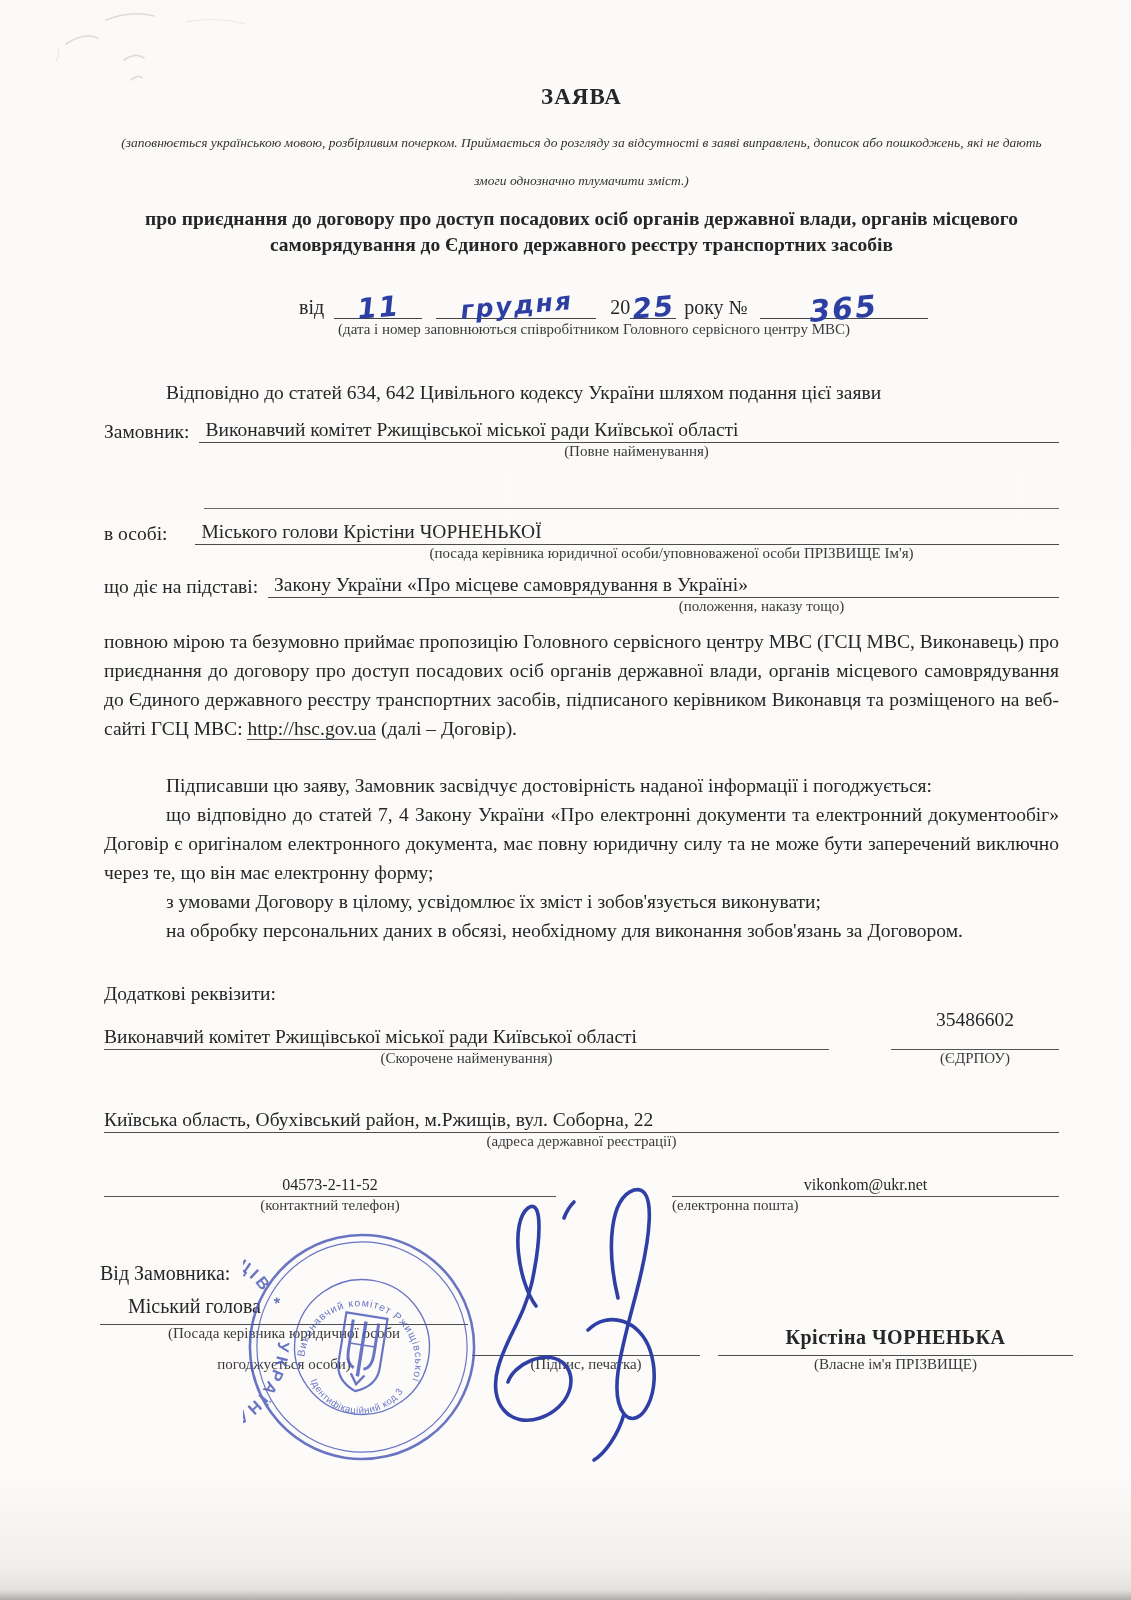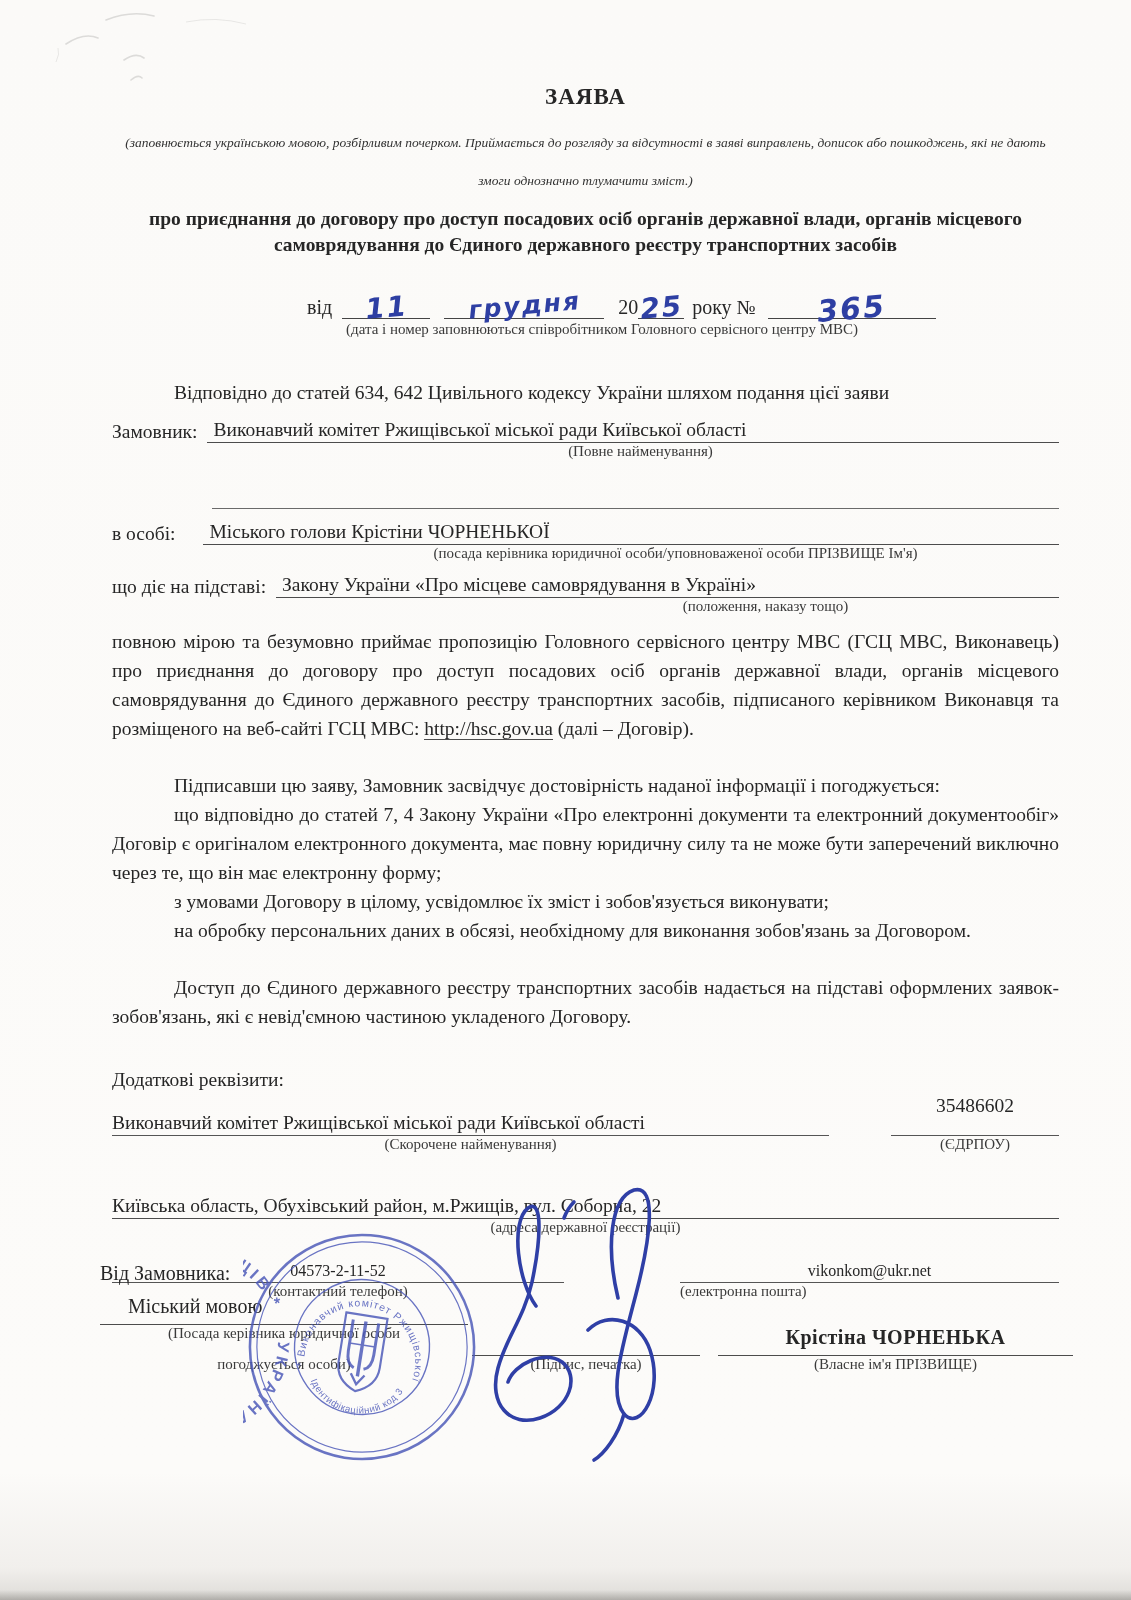--- a/index.html
+++ b/index.html
@@ -9,21 +9,21 @@
     font-family:"Liberation Serif", serif;
     color:#262626;
     position:relative;
   }
   .page{
     position:absolute;inset:0;
     background:linear-gradient(180deg,#fbfaf8 0%, #fcfbf9 92%, #f1efec 98%, #dddbd7 100%);
     overflow:hidden;
   }
   .doc{
-    position:absolute;left:12px;top:0;right:0;
+    position:absolute;left:4px;top:0;right:0;
     padding:84px 72px 0 100px;
     box-sizing:border-box;
   }
   .center{text-align:center;}
   .title{font-size:23px;font-weight:bold;letter-spacing:1px;}
   .subtitle{font-size:19.5px;font-weight:bold;line-height:1.35;margin:6px auto 0;max-width:985px;}
   .note{font-style:italic;font-size:13.5px;line-height:2.8;margin:14px auto 0;max-width:960px;color:#333;}
   .cap{font-size:15px;color:#3a3a3a;}
   .body-text{font-size:19.5px;line-height:29px;text-align:justify;}
   .indent{text-indent:62px;}
@@ -126,21 +126,20 @@
     </div>
     <div class="cap field-cap" style="margin-left:360px;">(положення, наказу тощо)</div>
 
     <p class="body-text" style="margin:12px 0 0;"><span>повною мірою та безумовно приймає пропозицію Головного сервісного центру МВС (ГСЦ МВС, Виконавець) про приєднання до договору про доступ посадових осіб органів державної влади, органів місцевого самоврядування до Єдиного державного реєстру транспортних засобів, підписаного керівником Виконавця та розміщеного на  веб-сайті ГСЦ МВС: </span><span class="uline">http://hsc.gov.ua</span><span> (далі – Договір).</span></p>
 
     <p class="body-text indent" style="margin:28px 0 0;">Підписавши цю заяву, Замовник засвідчує достовірність наданої інформації і погоджується:</p>
     <p class="body-text indent" style="margin:0;">що відповідно до статей 7, 4 Закону України «Про електронні документи та електронний документообіг» Договір є оригіналом електронного документа, має повну юридичну силу та не може бути заперечений виключно через те, що він має електронну форму;</p>
     <p class="body-text indent" style="margin:0;">з умовами Договору в цілому, усвідомлює їх зміст і зобов'язується виконувати;</p>
     <p class="body-text indent" style="margin:0;">на обробку персональних даних в обсязі, необхідному для виконання зобов'язань за Договором.</p>
 
-    <p class="body-text indent" style="margin:28px 0 0;">Доступ до Єдиного державного реєстру транспортних засобів надається на підставі оформлених заявок-зобов'язань, які є невід'ємною частиною укладеного Договору.</p>
 
     <div style="font-size:19.5px;margin-top:38px;">Додаткові реквізити:</div>
     <div class="req-row" style="margin-top:4px;">
       <span class="req-left">Виконавчий комітет Ржищівської міської ради Київської області</span>
       <span class="req-gap"></span>
       <span class="req-right">35486602</span>
     </div>
     <div class="req-caps cap">
       <span class="c1">(Скорочене найменування)</span>
       <span class="c2">(ЄДРПОУ)</span>
@@ -160,21 +159,21 @@
       <span class="c1">(контактний телефон)</span>
       <span class="c2">(електронна пошта)</span>
     </div>
 
   </div>
 
   <div class="sig-area">
     <div class="sig-from">Від Замовника:</div>
     <div class="sig-cols">
       <div class="sc-left">
-        <div class="sig-col-val">Міський мовою</div>
+        <div class="sig-col-val">Міський голова</div>
         <div class="cap sig-cap">(Посада керівника юридичної особи</div>
         <div class="cap sig-cap2">погоджується особи)</div>
       </div>
       <div class="sc-mid">
         <div class="sig-col-val"></div>
         <div class="cap sig-cap">(Підпис, печатка)</div>
       </div>
       <div class="sc-right">
         <div class="sig-col-val">Крістіна ЧОРНЕНЬКА</div>
         <div class="cap sig-cap">(Власне ім'я ПРІЗВИЩЕ)</div>

